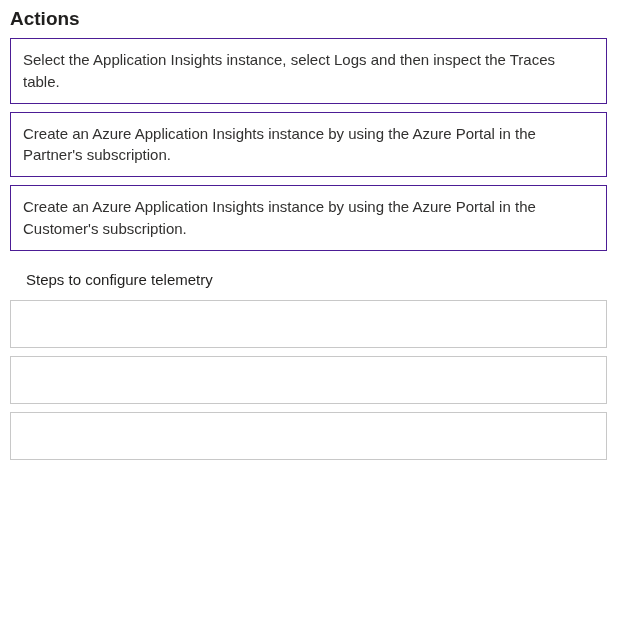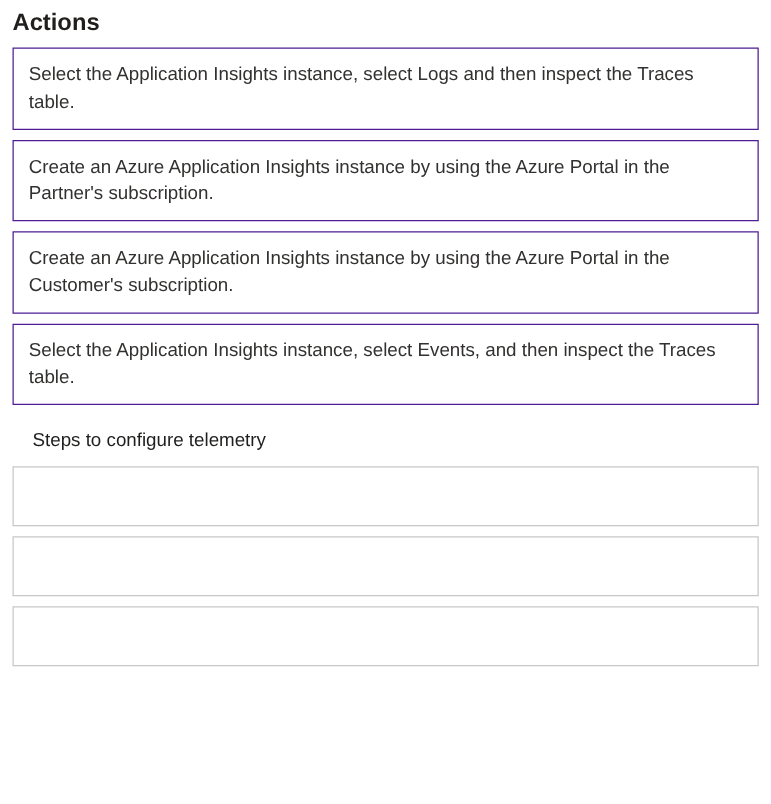--- a/index.html
+++ b/index.html
@@ -46,21 +46,20 @@
   </style>
 </head>
 <body>
 
 <div class="section-heading">Actions</div>
 
 <div>
   <div class="action-item">Select the Application Insights instance, select Logs and then inspect the Traces table.</div>
   <div class="action-item">Create an Azure Application Insights instance by using the Azure Portal in the Partner's subscription.</div>
   <div class="action-item">Create an Azure Application Insights instance by using the Azure Portal in the Customer's subscription.</div>
-  <div class="action-item">Select the Application Insights instance, select Events, and then inspect the Traces table.</div>
 </div>
 
 <div class="steps-heading">Steps to configure telemetry</div>
 
 <div>
   <div class="drop-slot"></div>
   <div class="drop-slot"></div>
   <div class="drop-slot"></div>
 </div>
 

